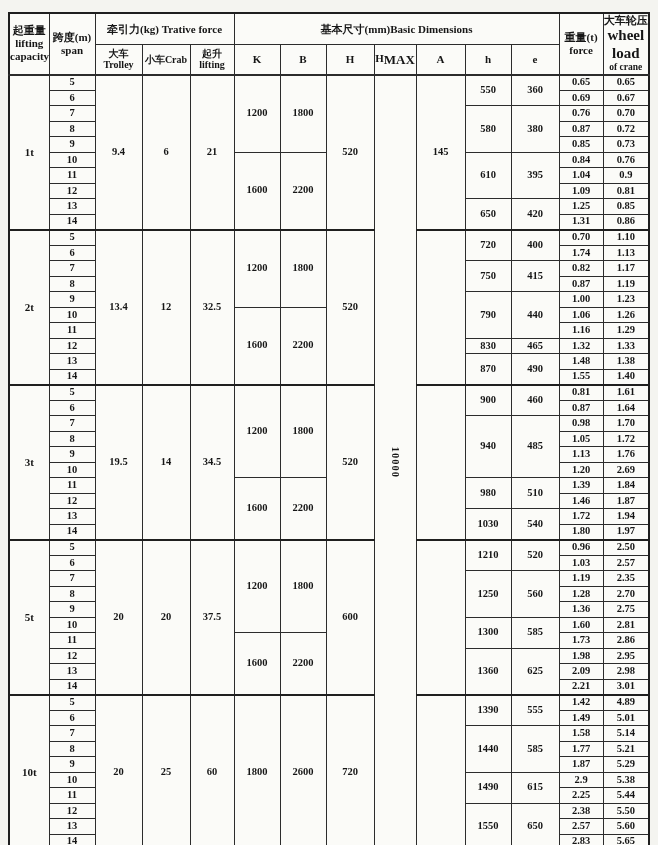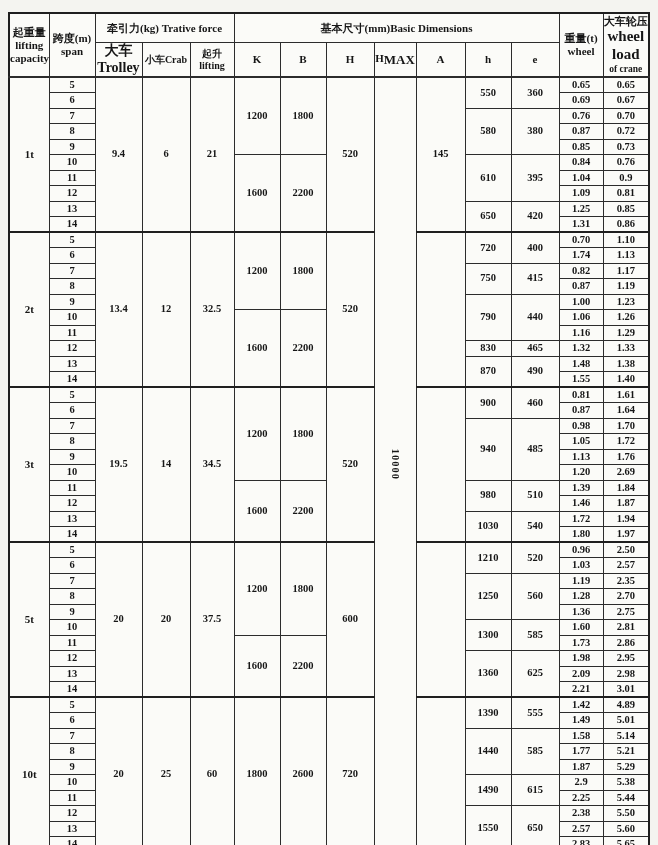--- a/index.html
+++ b/index.html
@@ -81,30 +81,30 @@
           <span class="hline">capacity</span>
         </th>
         <th rowspan="2">
           <span class="hline">跨度(m)</span>
           <span class="hline">span</span>
         </th>
         <th colspan="3">牵引力(kg) Trative force</th>
         <th colspan="7">基本尺寸(mm)Basic Dimensions</th>
         <th rowspan="2">
           <span class="hline">重量(t)</span>
-          <span class="hline">wheel</span>
+          <span class="hline">force</span>
         </th>
         <th rowspan="2">
           <span class="hline">大车轮压</span>
           <span class="hline" style="font-size:15px">wheel load</span>
           <span class="hline" style="font-size:9.5px">of crane</span>
         </th>
       </tr>
       <tr class="hr2">
-        <th style="font-size:14px">大车Trolley</th>
+        <th style="font-size:10px">大车Trolley</th>
         <th style="font-size:10px">小车Crab</th>
         <th style="font-size:10px">起升lifting</th>
         <th>K</th>
         <th>B</th>
         <th>H</th>
         <th><span>H</span><sub>MAX</sub></th>
         <th>A</th>
         <th>h</th>
         <th>e</th>
       </tr>

